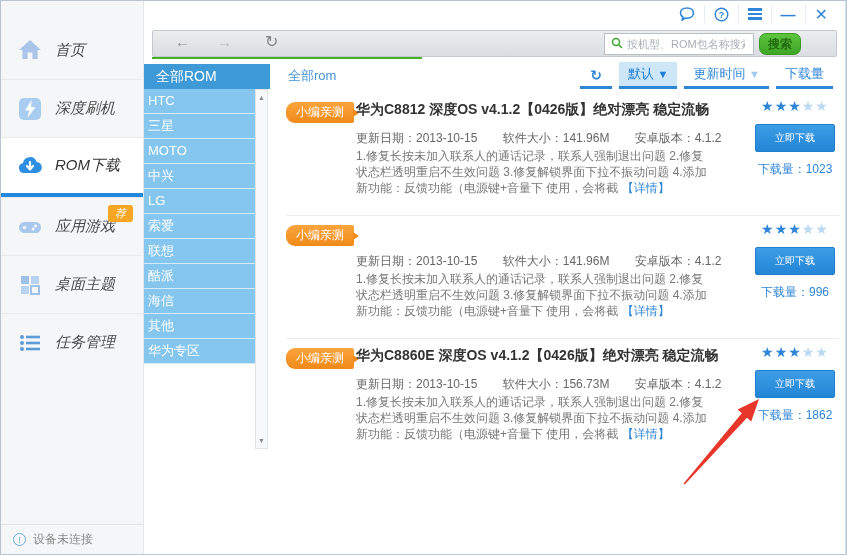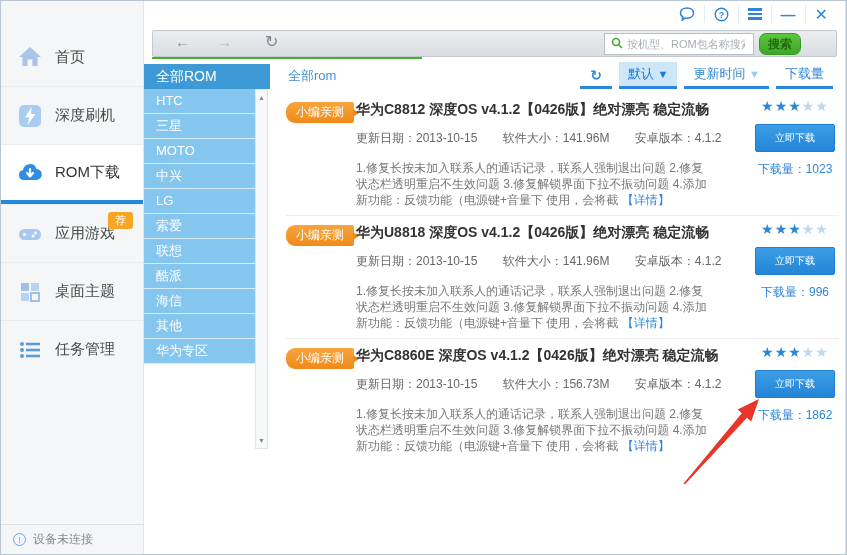--- a/index.html
+++ b/index.html
@@ -3,21 +3,21 @@
 <meta charset="utf-8">
 <style>
   * { margin:0; padding:0; box-sizing:border-box; }
   body { font-family:"Liberation Sans","DejaVu Sans",sans-serif; background:#fff; }
   .window { position:relative; width:847px; height:555px; background:#fff;
             border:1px solid #b9c6d2; overflow:hidden; }
 
   
   .sidebar { position:absolute; left:0; top:0; width:143px; height:100%;
              background:#f5f6f7; border-right:1px solid #e4e6e8; }
-  .nav { position:absolute; top:27px; left:0; width:100%; }
+  .nav { position:absolute; top:20px; left:0; width:100%;font-style:italic; }
   .nav-item { position:relative; height:58px; display:flex; align-items:center;
               border-top:1px solid #ebebeb; cursor:pointer; }
   .nav-item:first-child { border-top:none; }
   .nav-item .nicon { width:26px; height:26px; margin:0 12px 0 16px; flex:none; }
   .nav-item .nlabel { font-size:15px; color:#4a4a4a; }
   .nav-item.active { background:#fff; height:60px; border-bottom:4px solid #2288dd; }
   .nav-item.active .nlabel { color:#333; }
   .nav-badge { position:absolute; right:10px; top:7px; background:#f6a623; color:#fff;
                font-size:11px; padding:1px 7px; border-radius:3px; }
   .dev-status { position:absolute; bottom:0; left:0; width:100%; height:30px;
@@ -60,21 +60,21 @@
   .search-btn { position:absolute; right:35px; top:2px; width:42px; height:22px;
                 background:linear-gradient(#5ec53e,#3da626); border:1px solid #3a9a24;
                 border-radius:7px; color:#236b10; font-size:12px; font-weight:bold;
                 text-align:center; line-height:20px; cursor:pointer; }
 
   
   .brandlist { position:absolute; left:0; top:63px; width:126px; }
   .brand-selected { width:126px; height:25px; background:#3e9ad6; color:#fff; font-size:14px;
                     line-height:25px; padding-left:12px; cursor:pointer; }
   .brand-item { width:111px; height:25px; background:#84c6ed; color:#fff; font-size:13px;
-                line-height:24px; padding-left:12px; border-bottom:1px solid rgba(255,255,255,.65);
+                line-height:24px; padding-left:4px; border-bottom:1px solid rgba(255,255,255,.65);
                 cursor:pointer; }
   .vscroll { position:absolute; left:111px; top:88px; width:13px; height:360px;
              background:#f7f8f9; border:1px solid #e3e3e3; }
   .vscroll .arr { position:absolute; left:0; width:100%; text-align:center; font-size:7px;
                   color:#8a8a8a; cursor:pointer; }
   .arr-up { top:4px; } .arr-dn { bottom:4px; }
 
   
   .breadcrumb { position:absolute; left:144px; top:66px; font-size:13px; color:#4193da; }
   .sortbar { position:absolute; right:12px; top:61px; display:flex; align-items:flex-end; }
@@ -92,21 +92,21 @@
   .rom-badge { position:absolute; left:0; top:9px; background:linear-gradient(#f9a43d,#f08a18);
                color:#fff; font-size:12px; padding:2px 10px; border-radius:9px 2px 2px 9px; }
   .rom-badge::after { content:""; position:absolute; right:-5px; top:7px;
                border-left:6px solid #f08a18; border-top:4px solid transparent;
                border-bottom:4px solid transparent; }
   .rom-title { position:absolute; left:70px; top:8px; font-size:14px; font-weight:bold; color:#333; }
   .rom-meta { position:absolute; left:70px; top:37px; font-size:12px; color:#666; }
   .rom-meta span { margin-right:22px; }
   .rom-meta span:last-child { margin-right:0; }
   .rom-desc { position:absolute; left:70px; top:55px; width:358px; font-size:12px;
-              color:#787878; line-height:16px;margin-top:12px; }
+              color:#787878; line-height:16px; }
   .detail-link { color:#2e86d8; cursor:pointer; }
   .rom-right { position:absolute; right:2px; top:4px; width:84px; text-align:center; }
   .stars { letter-spacing:1px; white-space:nowrap; }
   .star { font-size:14px; color:#bcd9f2; }
   .star.on { color:#2e86d8; }
   .dl-btn { margin-top:9px; width:80px; height:28px; background:linear-gradient(#3d9de6,#2385d6);
             border:1px solid #1f7ecd; border-radius:2px; color:#fff; font-size:10px;
             line-height:26px; cursor:pointer; margin-left:2px; }
   .dl-count { margin-top:9px; font-size:12px; color:#2e86d8; white-space:nowrap; }
 
@@ -279,21 +279,20 @@
         <div class="rom-desc"><span>1.修复长按未加入联系人的通话记录，联系人强制退出问题 2.修复状态栏透明重启不生效问题 3.修复解锁界面下拉不振动问题 4.添加新功能：反馈功能（电源键+音量下 使用，会将截 </span><span class="detail-link">【详情】</span></div>
         <div class="rom-right">
           <div class="stars"><span class="star on">★</span><span class="star on">★</span><span class="star on">★</span><span class="star">★</span><span class="star">★</span></div>
           <div class="dl-btn">立即下载</div>
           <div class="dl-count">下载量：1023</div>
         </div>
       </div>
 
       <div class="rom">
         <span class="rom-badge">小编亲测</span>
-        <div class="rom-title">华为U8818 深度OS v4.1.2【0426版】绝对漂亮 稳定流畅</div>
         <div class="rom-meta">
           <span>更新日期：2013-10-15</span>
           <span>软件大小：141.96M</span>
           <span>安卓版本：4.1.2</span>
         </div>
         <div class="rom-desc"><span>1.修复长按未加入联系人的通话记录，联系人强制退出问题 2.修复状态栏透明重启不生效问题 3.修复解锁界面下拉不振动问题 4.添加新功能：反馈功能（电源键+音量下 使用，会将截 </span><span class="detail-link">【详情】</span></div>
         <div class="rom-right">
           <div class="stars"><span class="star on">★</span><span class="star on">★</span><span class="star on">★</span><span class="star">★</span><span class="star">★</span></div>
           <div class="dl-btn">立即下载</div>
           <div class="dl-count">下载量：996</div>

